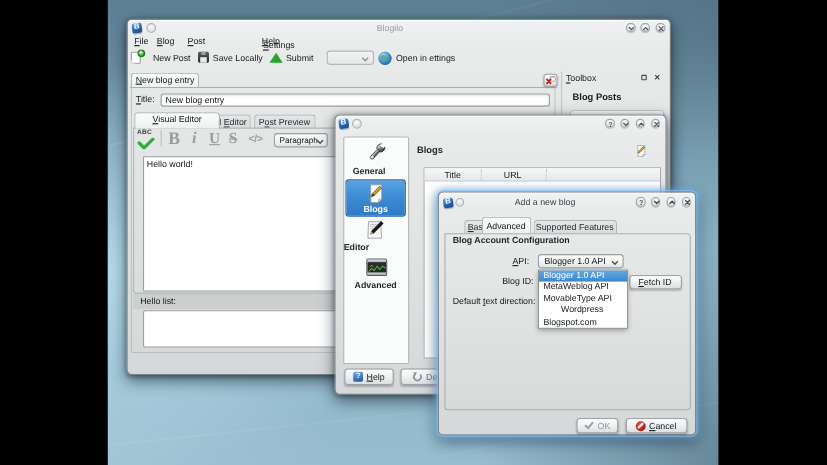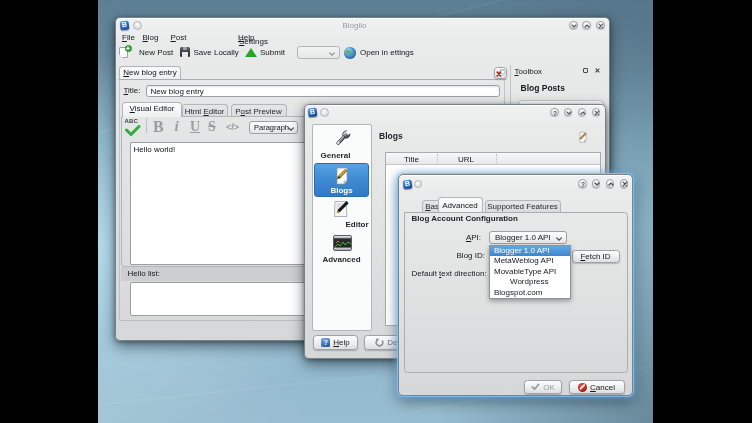--- a/index.html
+++ b/index.html
@@ -115,21 +115,21 @@
       <rect x="6.3" y="2.3" width="5" height="1.1" fill="#c2c6c9"></rect>
       <path d="M2.6 5 6.6 9.4 M6.6 5 2.6 9.4" stroke="#c0181b" stroke-width="1.9" stroke-linecap="round"></path>
     </svg>
   </div>
 
   <div style="position:absolute; left:2.5px; top:60.5px; width:386px; height:242px; border:1px solid rgba(158,163,166,.5); border-radius:2px;"></div>
 
   <div class="lbl" style="left:7.5px; top:68px;"><u>T</u>itle:</div>
   <div class="input" style="left:29.5px; top:66.5px; width:354px; height:12.5px; line-height:11.5px; padding-left:4px; font-size:8px;">New blog entry</div>
 
-  <div class="tab act" style="left:6px; top:83.5px; width:60px; height:15px; line-height:12.5px; z-index:2;"><u>V</u>isual Editor</div>
+  <div class="tab act" style="left:6px; top:83.5px; width:78px; height:15px; line-height:12.5px; z-index:2;"><u>V</u>isual Editor</div>
   <div class="tab" style="left:65.5px; top:85.5px; width:46px; height:13px; line-height:13px;">Html <u>E</u>ditor</div>
   <div class="tab" style="left:114.5px; top:85.5px; width:56px; height:13px; line-height:13px;">P<u>o</u>st Preview</div>
   <div style="position:absolute; left:5px; top:97.5px; width:380px; height:151px; border:1px solid #b2b6b8; border-radius:0 3px 3px 3px;"></div>
 
   <div style="position:absolute; left:8px; top:101px; width:19px; height:16px;">
     <div style="position:absolute; left:0.5px; top:-1px; font-size:6px; font-weight:bold; color:#3c4043; letter-spacing:0.2px;">ABC</div>
     <svg width="18" height="11" viewBox="0 0 18 11" style="position:absolute; left:0; top:5.5px;">
         <path d="M2.5 5 7 9.5 15 1.5" fill="none" stroke="#2fae3e" stroke-width="3" stroke-linecap="round" stroke-linejoin="round"></path>
       </svg>
   </div>
@@ -208,21 +208,21 @@
         <path d="M5 12.4 l.8-2.6 1.8 1.8z" fill="#2e2a22"></path>
       </svg>
       <div class="lbl bold" style="left:0; top:22px; width:53px; text-align:center; color:#fff;">Blogs</div>
     </div>
     <svg width="19" height="18" viewBox="0 0 19 18" style="position:absolute; left:19px; top:75px;">
       <path d="M3 1.5 h11 l1 15 H2.5 z" fill="#f6f7f7" stroke="#8f9497" stroke-width=".7"></path>
       <path d="M4.5 4 h7 M4.5 6 h6 M4.5 8 h7" stroke="#b9bdc0" stroke-width=".8"></path>
       <path d="M14.5 1 l2.2 2.2 -9 9 -3 .9.9-3z" fill="#17181a"></path>
       <path d="M5.6 10.2 l-.9 3 3-.9z" fill="#c9972b"></path>
     </svg>
-    <div class="lbl bold" style="left:0; top:94.5px; width:58px; text-align:center; color:#1f2427;padding-left:31px;">Editor</div>
+    <div class="lbl bold" style="left:0; top:94.5px; width:58px; color:#1f2427;">Editor</div>
     <div style="position:absolute; left:20px; top:110px; width:19px; height:16px; background:linear-gradient(180deg,#e8e9ea 0%, #b9bdc0 12%, #2b2e2f 20%, #232627 78%, #caccce 88%, #9ea3a6 100%); border-radius:2px; border:.5px solid #595e61;">
       <svg width="17" height="9" viewBox="0 0 17 9" style="position:absolute; left:1px; top:3.5px;">
           <path d="M0 7 l3-3 2 2 3-4 2 3 3-3 3 2" fill="none" stroke="#4fae3f" stroke-width="1"></path>
           <path d="M1 3 l2-2 1.5 1.5" fill="none" stroke="#c9a02b" stroke-width=".8"></path>
         </svg>
     </div>
     <div class="lbl bold" style="left:0; top:130px; width:58px; text-align:center; color:#1f2427;">Advanced</div>
   </div>
 
   <div class="lbl bold" style="left:74px; top:25.5px; font-size:8.5px; color:#1c2124;">Blogs</div>
@@ -247,20 +247,21 @@
     <svg width="9" height="9" viewBox="0 0 10 10" style="margin-right:3px;">
         <path d="M2.2 2.8 a3.6 3.6 0 1 0 5.6 0" fill="none" stroke="#8d9194" stroke-width="1.7"></path>
         <path d="M0.8 0.5 4.6 0.8 2.6 4.2z" fill="#8d9194"></path>
       </svg>Defaults
   </div>
 </div>
 
 <div class="win" id="add" style="left:398px; top:174px; width:235px; height:222px; z-index:30; border-color:#7d8488; box-shadow: inset 0 1px 0 rgba(255,255,255,.95), 0 0 0 1px rgba(135,195,245,.8), 0 0 6px 2px rgba(115,185,245,.65), 0 5px 14px rgba(10,22,32,.5);">
   <div class="appico" style="left:3.5px; top:4.5px;">B</div>
   <div class="tcirc" style="left:14.5px; top:4.5px; width:8.5px; height:8.5px;"></div>
+  <div class="ttext" style="left:24px; right:64px; top:4px; color:#3c4145;">Add a new blog</div>
   <div class="tbtn" style="left:179px; top:4px;">
       <svg width="10" height="10" viewBox="0 0 10 10">
         <text x="5" y="7.5" text-anchor="middle" font-size="6.5" font-weight="bold" fill="#42474a" font-family="Liberation Sans">?</text>
       </svg>
     </div>
   <div class="tbtn" style="left:192.6px; top:4px;">
       <svg width="10" height="10" viewBox="0 0 10 10">
         <path d="M3 4 5 6 7 4" fill="none" stroke="#42474a" stroke-width="1.2" stroke-linecap="round"></path>
       </svg>
     </div>

